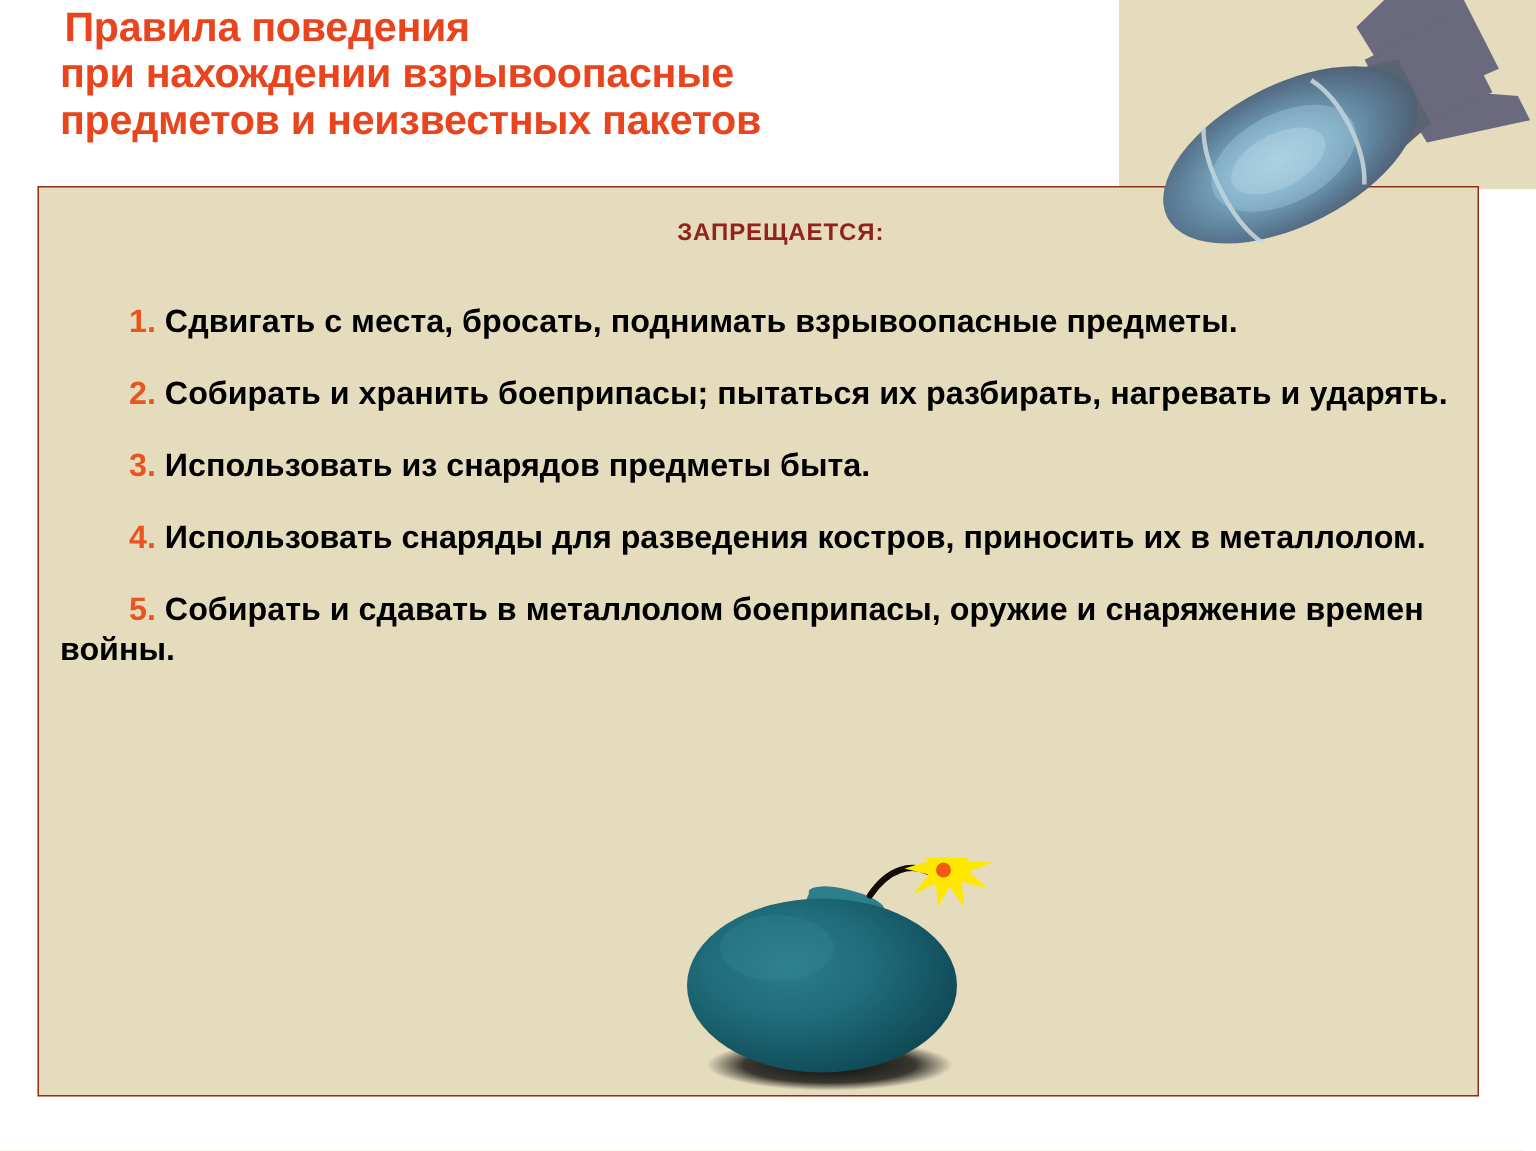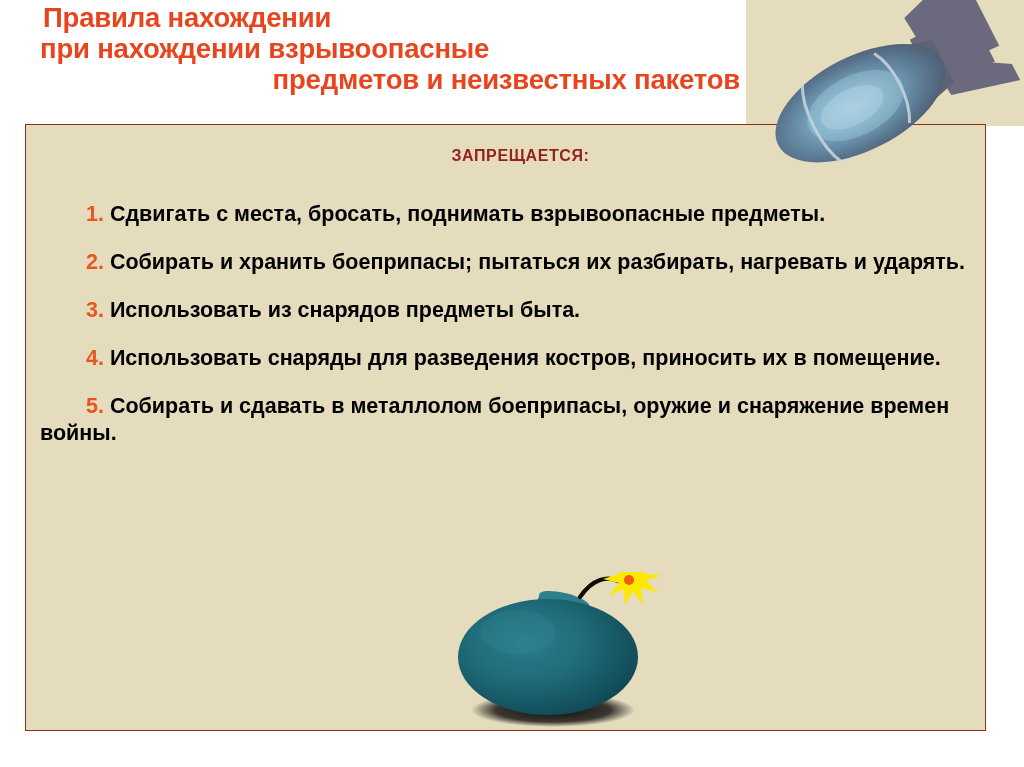--- a/index.html
+++ b/index.html
@@ -49,21 +49,21 @@
     width: 700px;
     color: #e8451e;
     font-weight: bold;
     font-size: 27.5px;
     line-height: 31px;
     letter-spacing: -0.2px;
     white-space: nowrap;
   }
   .title-line-1 { padding-left: 3px; }
   .title-line-2 { padding-left: 0px; }
-  .title-line-3 { padding-left: 0px; text-align: right; }
+  .title-line-3 { padding-left: 0px; }
 
   
   .content-box {
     position: absolute;
     left: 25px;
     top: 124px;
     width: 961px;
     height: 607px;
     background: #e5dcbe;
     border: 1.5px solid #8d3018;
@@ -154,21 +154,21 @@
 
       <div class="rule">
         <span class="num">2.</span><span> Собирать и хранить боеприпасы;  пытаться их разбирать, нагревать и ударять.</span>
       </div>
 
       <div class="rule">
         <span class="num">3.</span><span> Использовать из снарядов предметы быта.</span>
       </div>
 
       <div class="rule">
-        <span class="num">4.</span><span> Использовать снаряды для разведения костров, приносить их в помещение.</span>
+        <span class="num">4.</span><span> Использовать снаряды для разведения костров, приносить их в металлолом.</span>
       </div>
 
       <div class="rule">
         <span class="num">5.</span><span> Собирать и сдавать в металлолом боеприпасы,  оружие и снаряжение времен войны.</span>
       </div>
 
     </div>
   </div>
 
   <div class="round-bomb">
@@ -239,19 +239,19 @@
         <ellipse cx="100" cy="96" rx="52" ry="30" fill="#a8d0e2" opacity="0.35"></ellipse>
         <ellipse cx="96" cy="96" rx="34" ry="18" fill="#bfdcea" opacity="0.35"></ellipse>
       </g>
     </svg>
   </div>
 
   <div class="notch"></div>
 
   <div class="title-plate">
     <div class="title-block">
-      <div class="title-line-1">Правила нахождении</div>
+      <div class="title-line-1">Правила поведения</div>
       <div class="title-line-2">при нахождении взрывоопасные</div>
       <div class="title-line-3">предметов и неизвестных пакетов</div>
     </div>
   </div>
 
 </div>
 
 </body></html>

